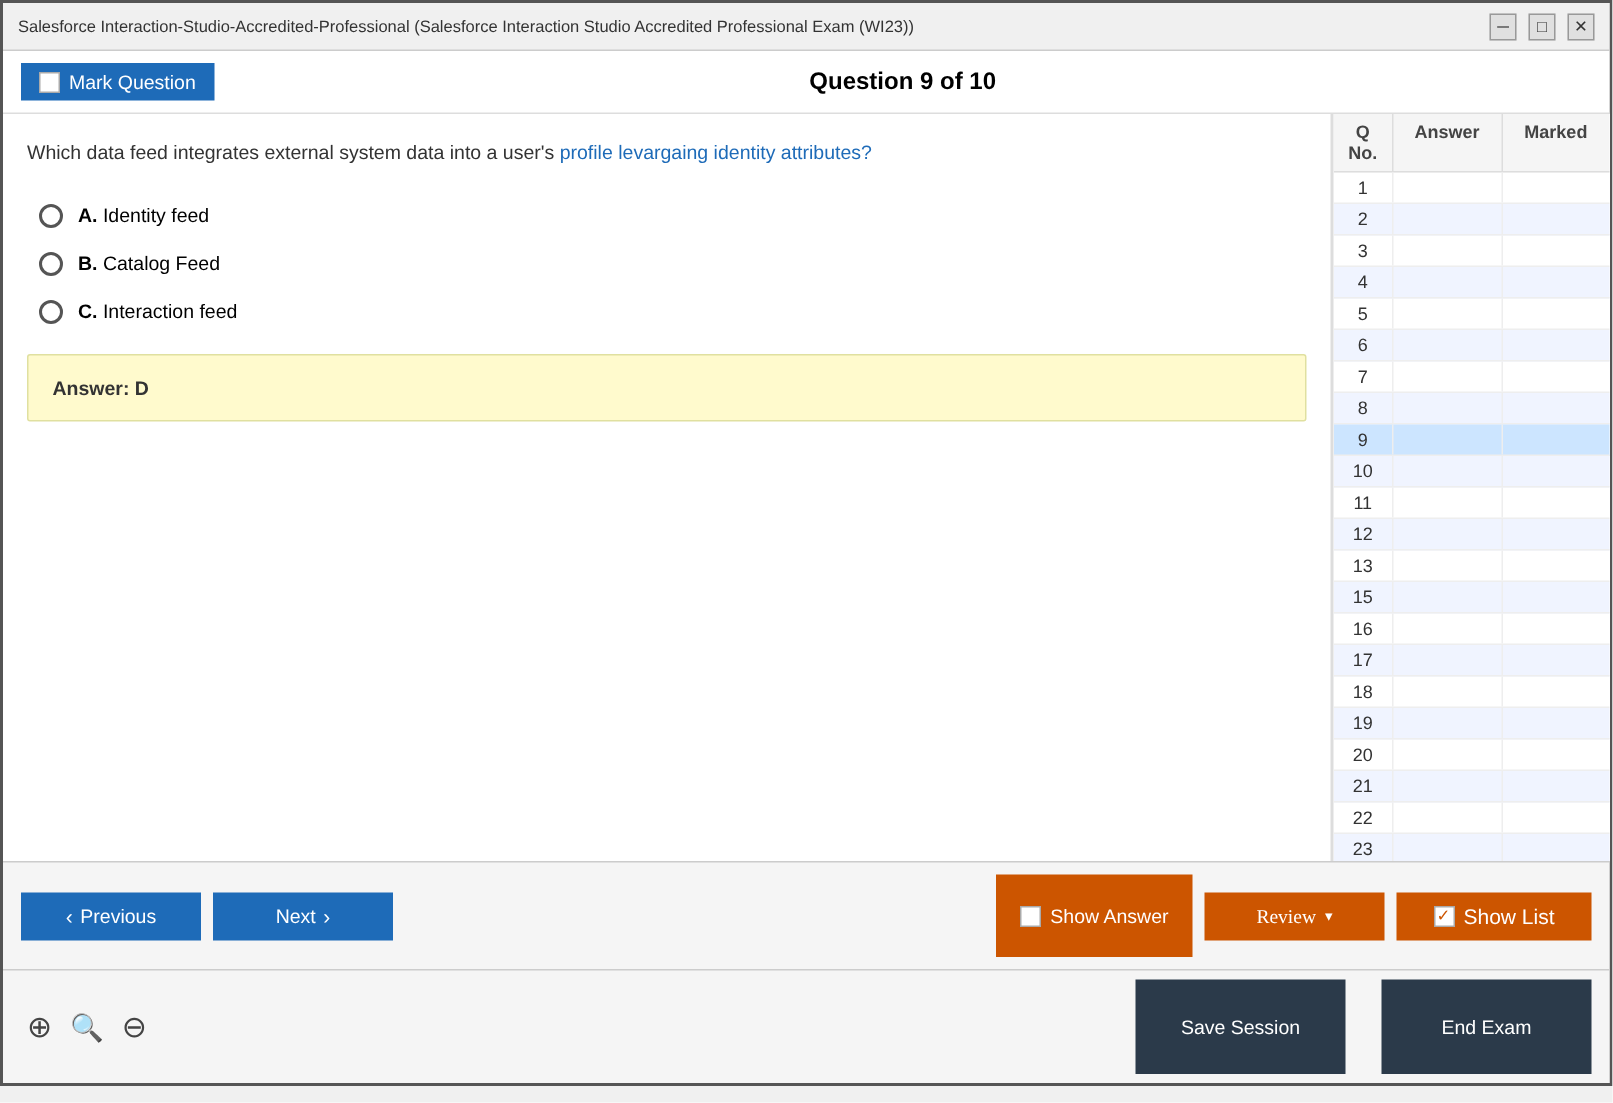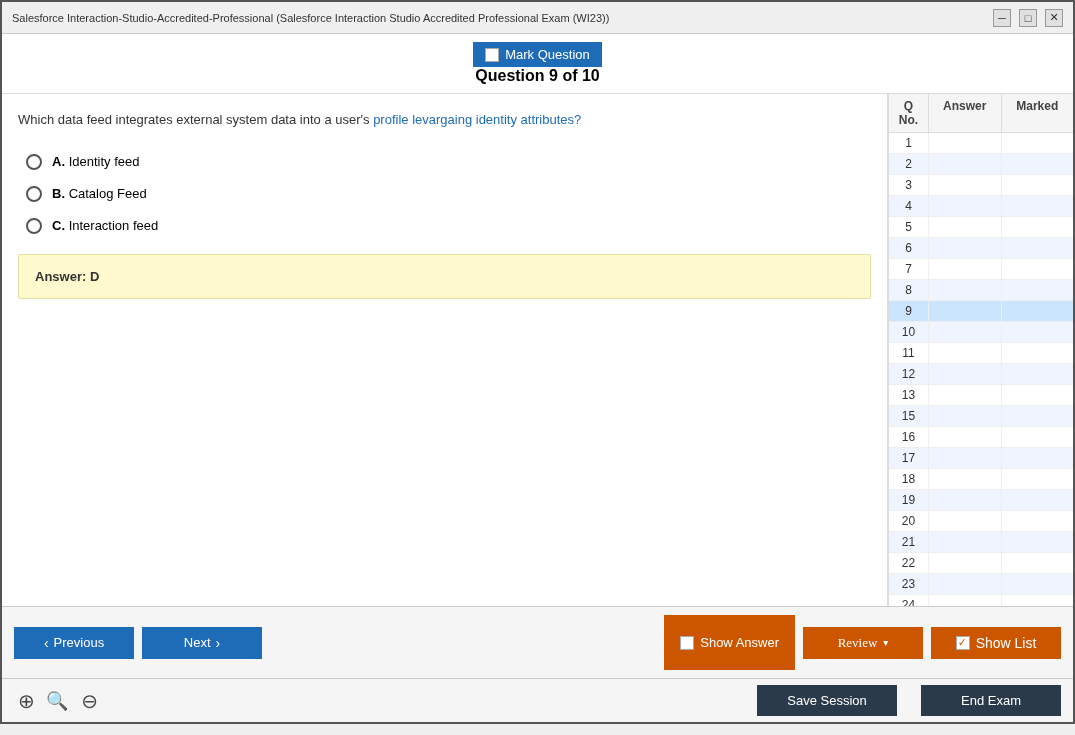--- a/index.html
+++ b/index.html
@@ -5,21 +5,21 @@
     * { box-sizing: border-box; margin: 0; padding: 0; }
     body { font-family: Arial, sans-serif; font-size: 13px; background: #f0f0f0; width: 1075px; height: 735px; overflow: hidden; }
 
     .window { width: 1075px; height: 724px; border: 2px solid #555; background: #fff; display: flex; flex-direction: column; }
 
     .title-bar { background: #f0f0f0; border-bottom: 1px solid #ccc; padding: 5px 10px; display: flex; align-items: center; justify-content: space-between; min-height: 32px; }
     .title-bar-text { font-size: 11px; color: #333; flex: 1; }
     .title-bar-controls { display: flex; gap: 8px; }
     .title-bar-btn { width: 18px; height: 18px; border: 1px solid #999; background: #e0e0e0; cursor: pointer; display: flex; align-items: center; justify-content: center; font-size: 11px; color: #333; }
 
-    .toolbar { background: #fff; border-bottom: 1px solid #ddd; padding: 8px 12px; display: flex; align-items: center; flex-direction: column; }
+    .toolbar { background: #fff; border-bottom: 1px solid #ddd; padding: 8px 12px; display: flex; align-items: center; }
 
     .mark-question-btn { background: #1e6bb8; color: white; border: none; padding: 5px 12px; font-size: 13px; cursor: pointer; display: flex; align-items: center; gap: 6px; }
     .mark-question-btn .checkbox-icon { width: 14px; height: 14px; background: white; border: 1px solid #aaa; display: inline-block; }
 
     .question-title { flex: 1; text-align: center; font-size: 16px; font-weight: bold; color: #000; }
 
     .main-area { display: flex; flex: 1; overflow: hidden; }
 
     .question-panel { flex: 1; padding: 16px; overflow-y: auto; border-right: 1px solid #ddd; }
 
@@ -62,21 +62,21 @@
     .show-list-btn { background: #cc5500; color: white; border: none; padding: 8px 16px; font-size: 14px; cursor: pointer; display: flex; align-items: center; gap: 6px; min-width: 130px; justify-content: center; }
     .show-list-btn .cb-checked { width: 14px; height: 14px; background: white; border: 1px solid #aaa; display: inline-block; position: relative; }
     .show-list-btn .cb-checked::after { content: '✓'; color: #cc5500; font-size: 11px; position: absolute; top: -1px; left: 1px; }
 
     .bottom-bar2 { border-top: 1px solid #ccc; background: #f5f5f5; padding: 6px 12px; display: flex; align-items: center; gap: 0; justify-content: space-between; }
 
     .zoom-controls { display: flex; align-items: center; gap: 4px; }
     .zoom-btn { background: none; border: none; cursor: pointer; font-size: 18px; color: #444; padding: 2px 4px; }
 
     .session-btn { background: #2b3a4a; color: white; border: none; padding: 8px 20px; font-size: 13px; cursor: pointer; min-width: 140px; }
-    .end-exam-btn { background: #2b3a4a; color: white; border: none; padding: 8px 20px; font-size: 13px; cursor: pointer; min-width: 140px; }
+    .end-exam-btn { background: #2b3a4a; color: white; border: none; padding: 24px 20px; font-size: 13px; cursor: pointer; min-width: 140px; }
     .bottom-right-btns { display: flex; gap: 24px; border-radius: 14px; }
   </style>
 </head>
 <body>
 
 <div class="window">
 
   <div class="title-bar">
     <span class="title-bar-text">Salesforce Interaction-Studio-Accredited-Professional (Salesforce Interaction Studio Accredited Professional Exam (WI23))</span>
     <div class="title-bar-controls">

